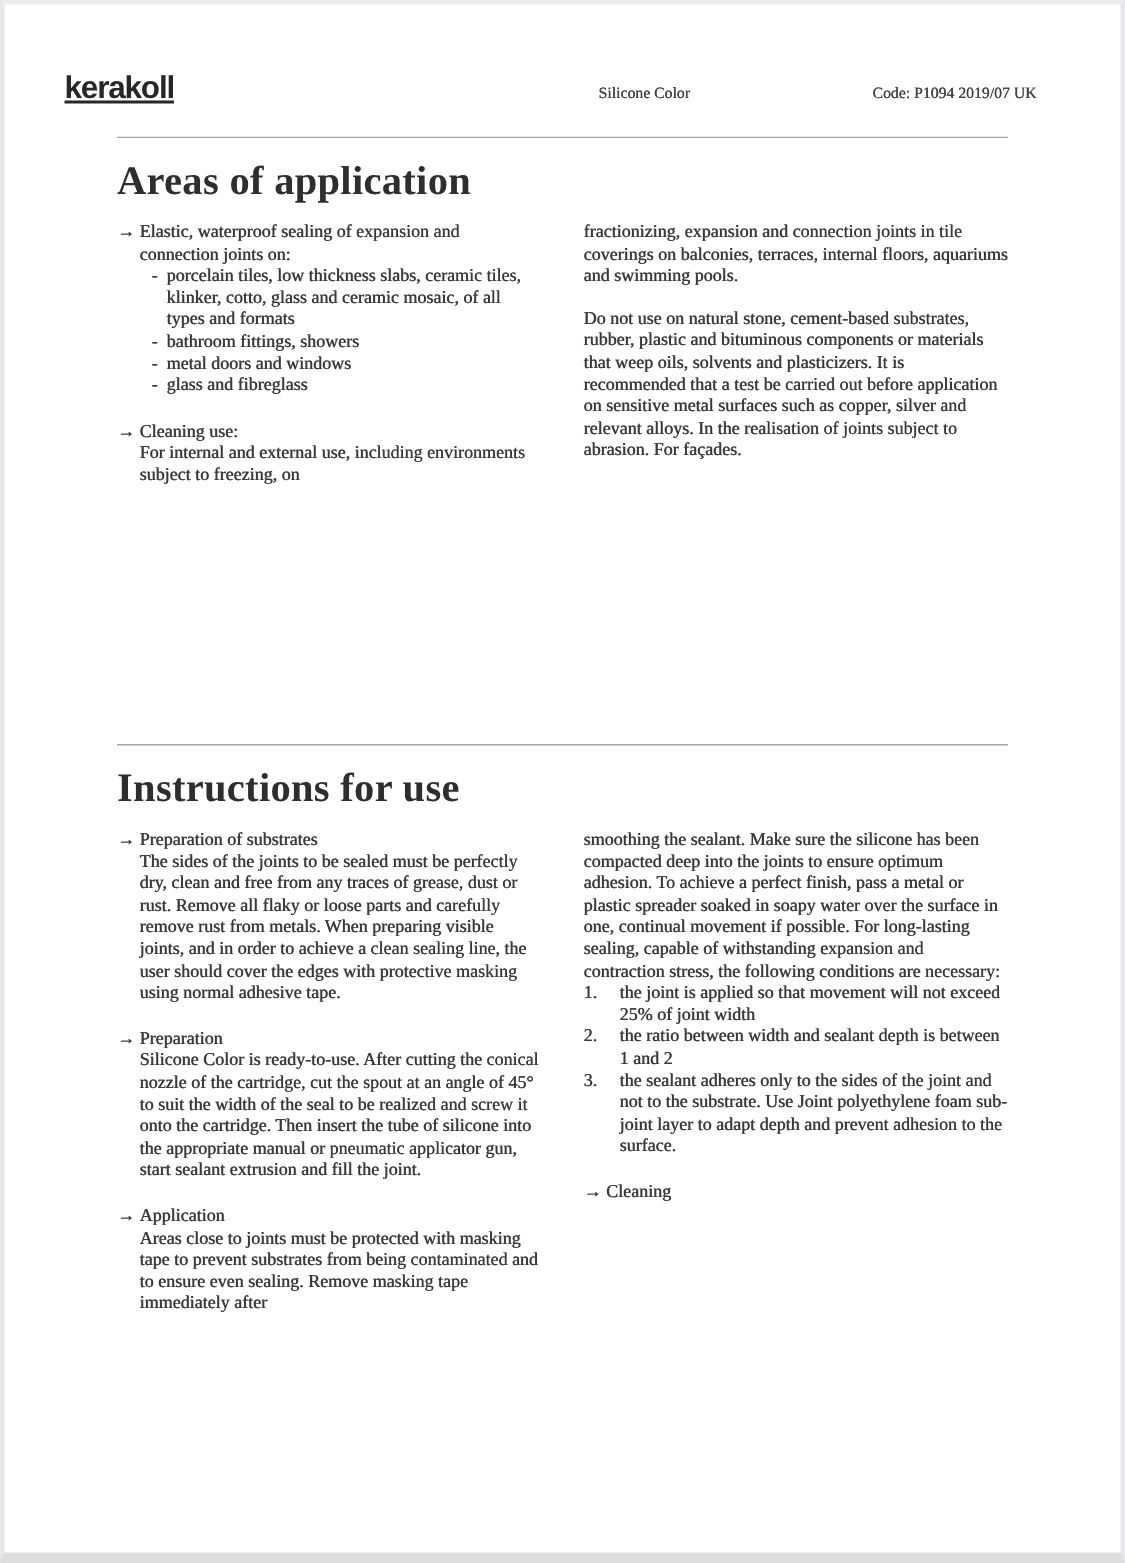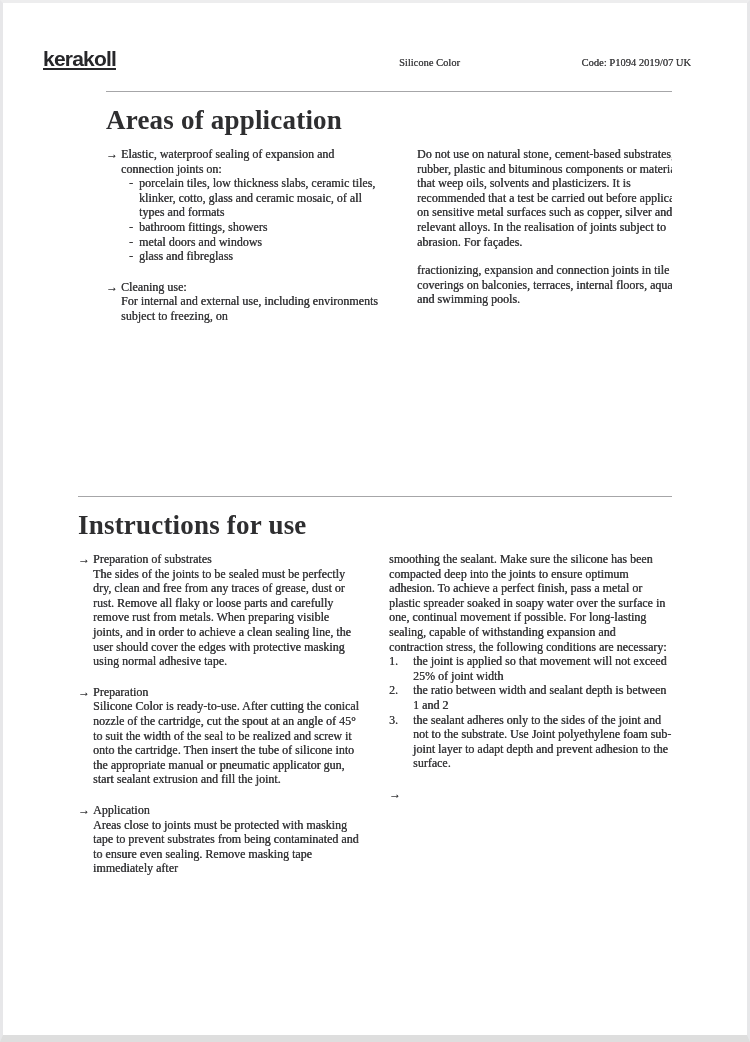--- a/index.html
+++ b/index.html
@@ -29,21 +29,21 @@
   .hdr-small { font-size:10.5px; color:#434345; text-shadow:0.2px 0 currentColor; }
   .doc-title { position:absolute; left:396px; top:54px;text-align:right; }
   .doc-code  { position:absolute; right:56px; top:54px; }
   
   .rule { border-top:1px solid #a6a6a8; width:100%; }
   
   .sec-title {
     font-size:27px; font-weight:700; color:#2e2e30;
     margin:13px 0 0 0; letter-spacing:0.2px;
   }
-  .sec-areas { height:405px; overflow:hidden;margin-left:28px; }
+  .sec-areas { height:405px; overflow:hidden; }
   .cols { display:flex; gap:28px; margin-top:11px; }
   .col { width:283px; flex:none; font-size:12px; line-height:14.6px; text-shadow:0.3px 0 currentColor; }
   .para + .para { margin-top:14px; }
   .bullet { display:flex; }
   .bullet + .bullet { margin-top:16px; }
   .arrow { width:15px; flex:none; }
   .btext { flex:1; }
   .dash-item { display:flex; margin-left:8px; }
   .dash { width:10px; flex:none; }
   .num-item { display:flex; }
@@ -91,22 +91,22 @@
           </div>
           <div class="bullet">
             <span class="arrow">→</span>
             <div class="btext">
               <div>Cleaning use:</div>
               <div>For internal and external use, including environments subject to freezing, on</div>
             </div>
           </div>
         </div>
         <div class="col">
+          <div class="para">fractionizing, expansion and connection joints in tile coverings on balconies, terraces, internal floors, aquariums and swimming pools.</div>
           <div class="para">Do not use on natural stone, cement-based substrates, rubber, plastic and bituminous components or materials that weep oils, solvents and plasticizers. It is recommended that a test be carried out before application on sensitive metal surfaces such as copper, silver and relevant alloys. In the realisation of joints subject to abrasion. For façades.</div>
-          <div class="para">fractionizing, expansion and connection joints in tile coverings on balconies, terraces, internal floors, aquariums and swimming pools.</div>
         </div>
       </div>
     </div>
 
     <div>
       <div class="rule"></div>
       <h1 class="sec-title">Instructions for use</h1>
       <div class="cols">
         <div class="col">
           <div class="bullet">
@@ -141,20 +141,21 @@
             <span class="num">2.</span>
             <div>the ratio between width and sealant depth is between 1 and 2</div>
           </div>
           <div class="num-item">
             <span class="num">3.</span>
             <div>the sealant adheres only to the sides of the joint and not to the substrate. Use Joint polyethylene foam sub-joint layer to adapt depth and prevent adhesion to the surface.</div>
           </div>
           <div class="bullet mt">
             <span class="arrow">→</span>
             <div class="btext">
+              <div>Cleaning</div>
             </div>
           </div>
         </div>
       </div>
     </div>
   </div>
 
 </div>
 
 </body></html>

